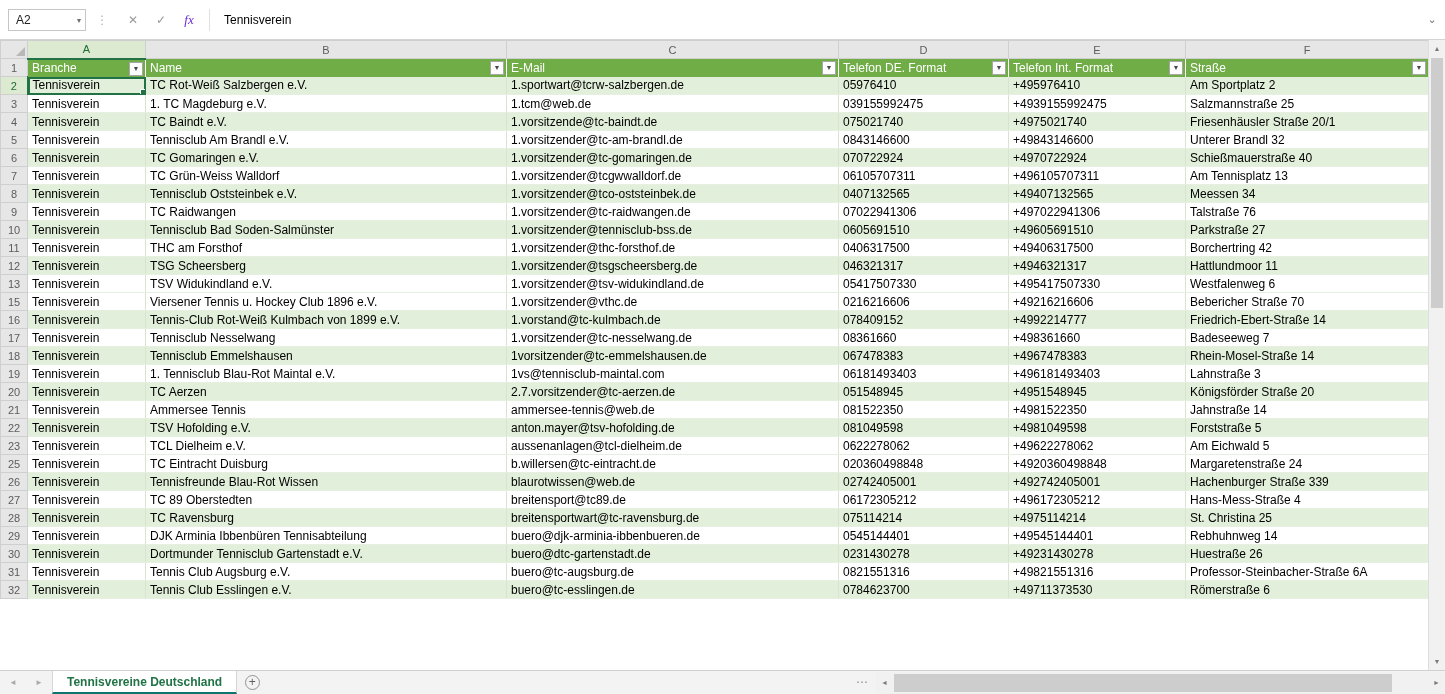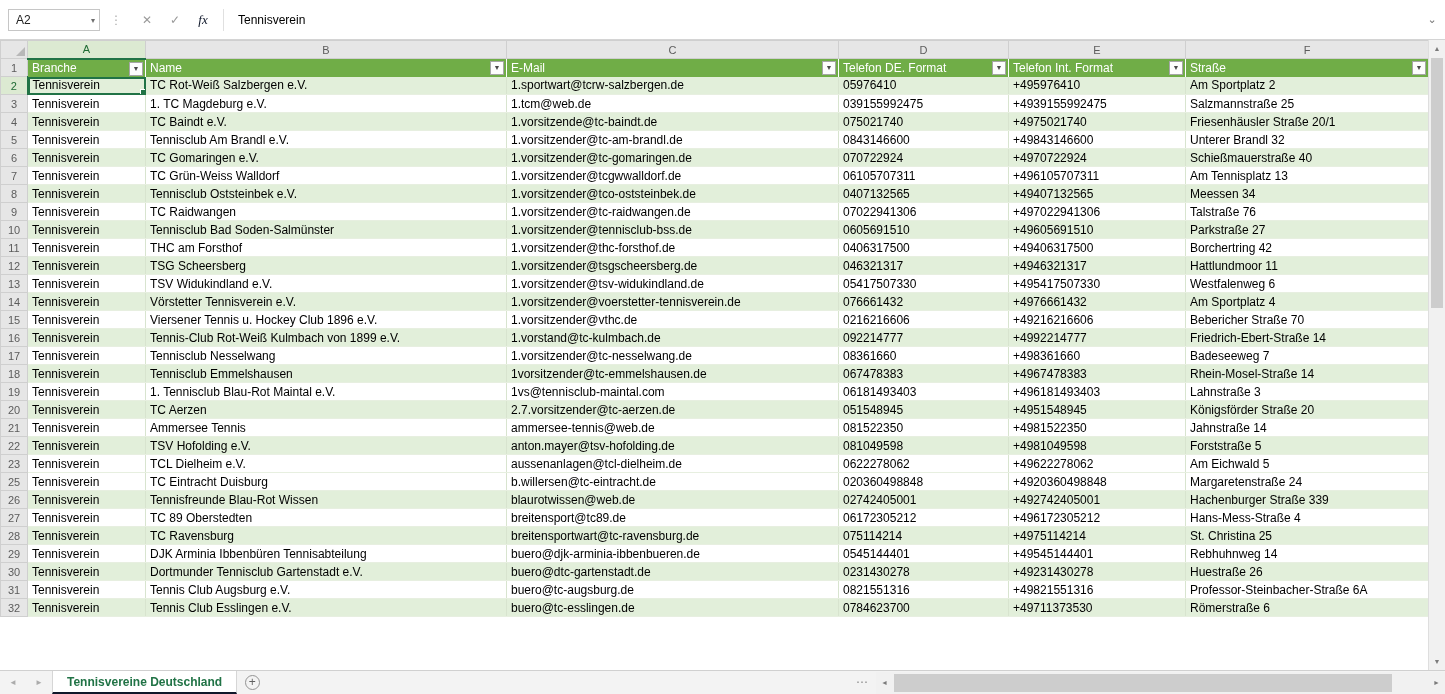--- a/index.html
+++ b/index.html
@@ -3,26 +3,26 @@
 <meta charset="utf-8">
 <style>
   * { margin:0; padding:0; box-sizing:border-box; }
   html,body { width:1445px; height:694px; overflow:hidden; background:#fff;
               font-family:"Liberation Sans", sans-serif; }
   .app { position:relative; width:1445px; height:694px; display:flex; flex-direction:column; }
 
   
   .formula-row { flex:0 0 40px; display:flex; align-items:center; background:#FFFFFF;
                  border-bottom:1px solid #D4D4D4; }
-  .name-box { width:92px; height:22px; margin-left:8px; border:1px solid #C6C6C6; background:#fff;
+  .name-box { width:78px; height:22px; margin-left:8px; border:1px solid #C6C6C6; background:#fff;
               display:flex; align-items:center; padding-left:7px; font-size:12px; color:#222; position:relative; }
   .nb-arrow { position:absolute; right:4px; top:6px; font-size:8px; color:#6E6E6E; }
   .dots { color:#ADADAD; font-size:12px; margin:0 10px; letter-spacing:1px; }
   .fb-btn { background:none; border:none; width:28px; height:24px; font-size:12px; color:#9A9A9A; cursor:default; }
-  .fb-btn.fx { color:#0f172a; font-size:13px; font-family:"Liberation Serif", serif; font-style:italic; }
+  .fb-btn.fx { color:#6d28d9; font-size:13px; font-family:"Liberation Serif", serif; font-style:italic; }
   .fb-sep { width:1px; height:22px; background:#E0E0E0; margin:0 6px; }
   .formula-input { flex:1; font-size:12px; color:#000; padding-left:8px; white-space:nowrap; overflow:hidden; }
   .fb-expand { width:26px; text-align:center; color:#777; font-size:11px; }
 
   
   .grid-area { position:relative; flex:1; background:#fff; overflow:hidden; }
   .sheet-wrap { position:absolute; top:0; left:0; right:17px; bottom:0; overflow:hidden; }
   table.sheet { border-collapse:collapse; table-layout:fixed; width:1428px; }
   th.col-letter, th.corner { background:#E6E6E6; border:1px solid #CFCFCF; height:18px;
         font-size:11px; font-weight:normal; color:#5C5C5C; text-align:center; padding:0; }
@@ -52,21 +52,21 @@
         border-left:1px solid #DEDEDE; display:flex; flex-direction:column; }
   .sb-btn { flex:0 0 17px; height:17px; line-height:17px; text-align:center; color:#7B7B7B; font-size:7px; }
   .v-track { flex:1; position:relative; }
   .v-thumb { position:absolute; top:1px; left:2px; right:2px; height:42%; background:#CDCDCD; }
 
   
   .sheet-bar { flex:0 0 24px; background:#F3F3F3; border-top:1px solid #D0D0D0; display:flex;
         align-items:stretch; position:relative; }
   .tab-nav { width:26px; line-height:23px; text-align:center; color:#ABABAB; font-size:8px; }
   .tab { background:#FFFFFF; border-left:1px solid #D6D6D6; border-right:1px solid #D6D6D6;
-        border-bottom:2px solid #0f172a; padding:0 14px; display:flex; align-items:center;
+        border-bottom:2px solid #0f766e; padding:0 14px; display:flex; align-items:center;
         font-size:12px; font-weight:bold; color:#217346; white-space:nowrap; }
   .add-sheet { width:30px; display:flex; align-items:center; justify-content:center; }
   .add-circle { width:15px; height:15px; border:1px solid #949494; border-radius:50%; color:#5F5F5F;
         font-size:12px; line-height:13px; text-align:center; }
   .tab-overflow { position:absolute; left:856px; top:0; line-height:23px; color:#8A8A8A; font-size:12px; }
   .h-scrollbar { position:absolute; left:876px; right:0; top:1px; bottom:0; background:#F1F1F1; display:flex; }
   .h-scrollbar .sb-btn { flex:0 0 17px; line-height:22px; }
   .h-track { flex:1; position:relative; }
   .h-thumb { position:absolute; left:1px; top:2px; bottom:2px; width:93%; background:#CDCDCD; }
 </style>
@@ -227,44 +227,35 @@
             </tr>
             <tr class="plain">
               <td class="row-num">13</td>
               <td class="cell">Tennisverein</td>
               <td class="cell">TSV Widukindland e.V.</td>
               <td class="cell">1.vorsitzender@tsv-widukindland.de</td>
               <td class="cell">05417507330</td>
               <td class="cell">+495417507330</td>
               <td class="cell">Westfalenweg 6</td>
             </tr>
-            <tr class="band">
-              <td class="row-num">14</td>
-              <td class="cell">Tennisverein</td>
-              <td class="cell">Vörstetter Tennisverein e.V.</td>
-              <td class="cell">1.vorsitzender@voerstetter-tennisverein.de</td>
-              <td class="cell">076661432</td>
-              <td class="cell">+4976661432</td>
-              <td class="cell">Am Sportplatz 4</td>
-            </tr>
             <tr class="plain">
               <td class="row-num">15</td>
               <td class="cell">Tennisverein</td>
               <td class="cell">Viersener Tennis u. Hockey Club 1896 e.V.</td>
               <td class="cell">1.vorsitzender@vthc.de</td>
               <td class="cell">0216216606</td>
               <td class="cell">+49216216606</td>
               <td class="cell">Bebericher Straße 70</td>
             </tr>
             <tr class="band">
               <td class="row-num">16</td>
               <td class="cell">Tennisverein</td>
               <td class="cell">Tennis-Club Rot-Weiß Kulmbach von 1899 e.V.</td>
               <td class="cell">1.vorstand@tc-kulmbach.de</td>
-              <td class="cell">092214777</td>
+              <td class="cell">078409152</td>
               <td class="cell">+4992214777</td>
               <td class="cell">Friedrich-Ebert-Straße 14</td>
             </tr>
             <tr class="plain">
               <td class="row-num">17</td>
               <td class="cell">Tennisverein</td>
               <td class="cell">Tennisclub Nesselwang</td>
               <td class="cell">1.vorsitzender@tc-nesselwang.de</td>
               <td class="cell">08361660</td>
               <td class="cell">+498361660</td>

